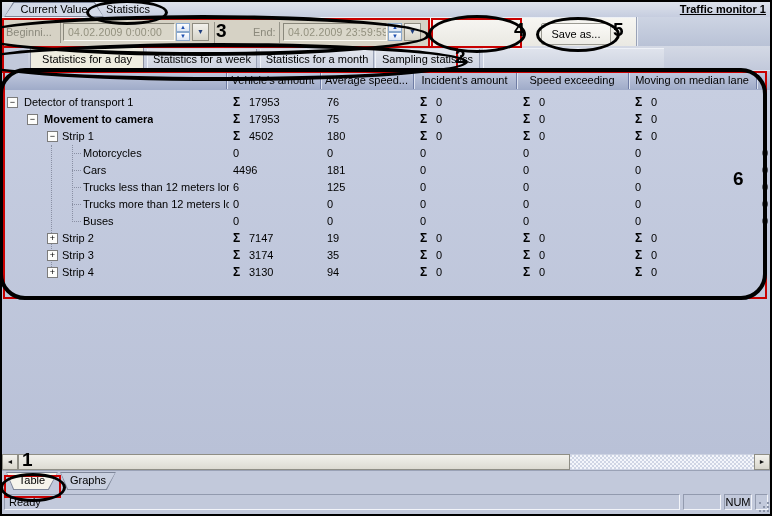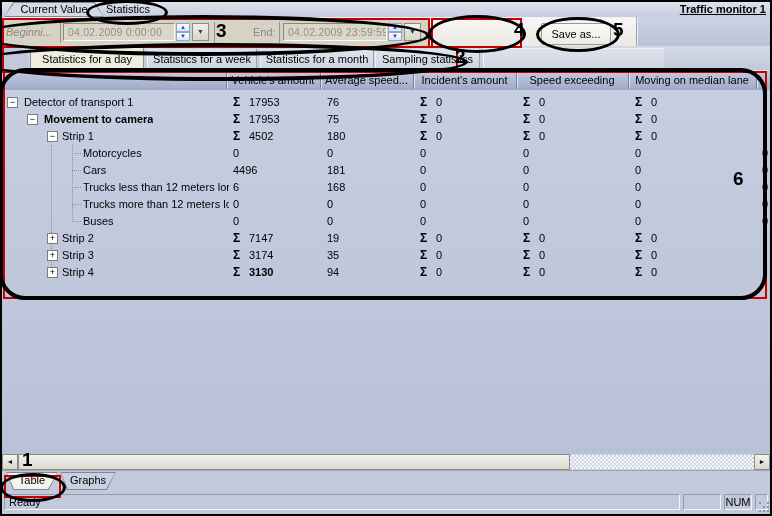--- a/index.html
+++ b/index.html
@@ -105,21 +105,21 @@
       <div class="outer"></div>
         <div class="inner"></div>
       <div class="lbl">Current Value</div>
     </div>
     <div class="abs" id="tab-stats-lbl">Statistics</div>
     <div class="abs" id="wintitle">Traffic monitor 1</div>
   </div>
 
   <div class="abs" id="toolbar">
     <div class="tanzone"></div>
-    <span class="tlabel-dim" style="left:4px;font-style:italic;">Beginni...</span>
+    <span class="tlabel-dim" style="left:4px;">Beginni...</span>
     <span class="vsep" style="left:58px;"></span>
     <div class="datefield" style="left:61px;width:112px;">04.02.2009 0:00:00</div>
     <div class="spinner" style="left:174px;">
       <div class="spinbtn" style="top:0;">▲</div>
       <div class="spinbtn" style="top:9px;">▼</div>
     </div>
     <div class="ddbtn" style="left:190px;">▼</div>
     <span class="vsep" style="left:212px;"></span>
     <span class="tlabel-dim" style="left:251px;">End:</span>
     <span class="vsep" style="left:277px;"></span>
@@ -214,21 +214,21 @@
           <span class="tval" style="left: 325px;">181</span>
           <span class="tval" style="left: 418px;">0</span>
           <span class="tval" style="left: 521px;">0</span>
           <span class="tval" style="left: 633px;">0</span>
           <span class="tval" style="left: 760px;">0</span>
         </div>
         <div class="trow" style="top: 85px;">
           <span class="stub"></span>
           <span class="tname" style="left: 81px; max-width: 146px;">Trucks less than 12 meters lor</span>
           <span class="tval" style="left: 231px;">6</span>
-          <span class="tval" style="left: 325px;">168</span>
+          <span class="tval" style="left: 325px;">125</span>
           <span class="tval" style="left: 418px;">0</span>
           <span class="tval" style="left: 521px;">0</span>
           <span class="tval" style="left: 633px;">0</span>
           <span class="tval" style="left: 760px;">0</span>
         </div>
         <div class="trow" style="top: 102px;">
           <span class="stub"></span>
           <span class="tname" style="left: 81px; max-width: 146px;">Trucks more than 12 meters lc</span>
           <span class="tval" style="left: 231px;">0</span>
           <span class="tval" style="left: 325px;">0</span>
@@ -270,21 +270,21 @@
           <span class="tval" style="left: 434px;">0</span>
           <span class="sigma" style="left: 521px;">Σ</span>
           <span class="tval" style="left: 537px;">0</span>
           <span class="sigma" style="left: 633px;">Σ</span>
           <span class="tval" style="left: 649px;">0</span>
         </div>
         <div class="trow" style="top: 170px;">
           <span class="toggle" style="left: 45px;">+</span>
           <span class="tname" style="left: 60px;">Strip 4</span>
           <span class="sigma" style="left: 231px;">Σ</span>
-          <span class="tval" style="left: 247px; font-weight: bold;">3130</span>
+          <span class="tval" style="left: 247px;">3130</span>
           <span class="tval" style="left: 325px;">94</span>
           <span class="sigma" style="left: 418px;">Σ</span>
           <span class="tval" style="left: 434px;">0</span>
           <span class="sigma" style="left: 521px;">Σ</span>
           <span class="tval" style="left: 537px;">0</span>
           <span class="sigma" style="left: 633px;">Σ</span>
           <span class="tval" style="left: 649px;">0</span>
         </div>
       </div>
     <div class="vline" style="left:49px;top:55px;height:128px;"></div>

